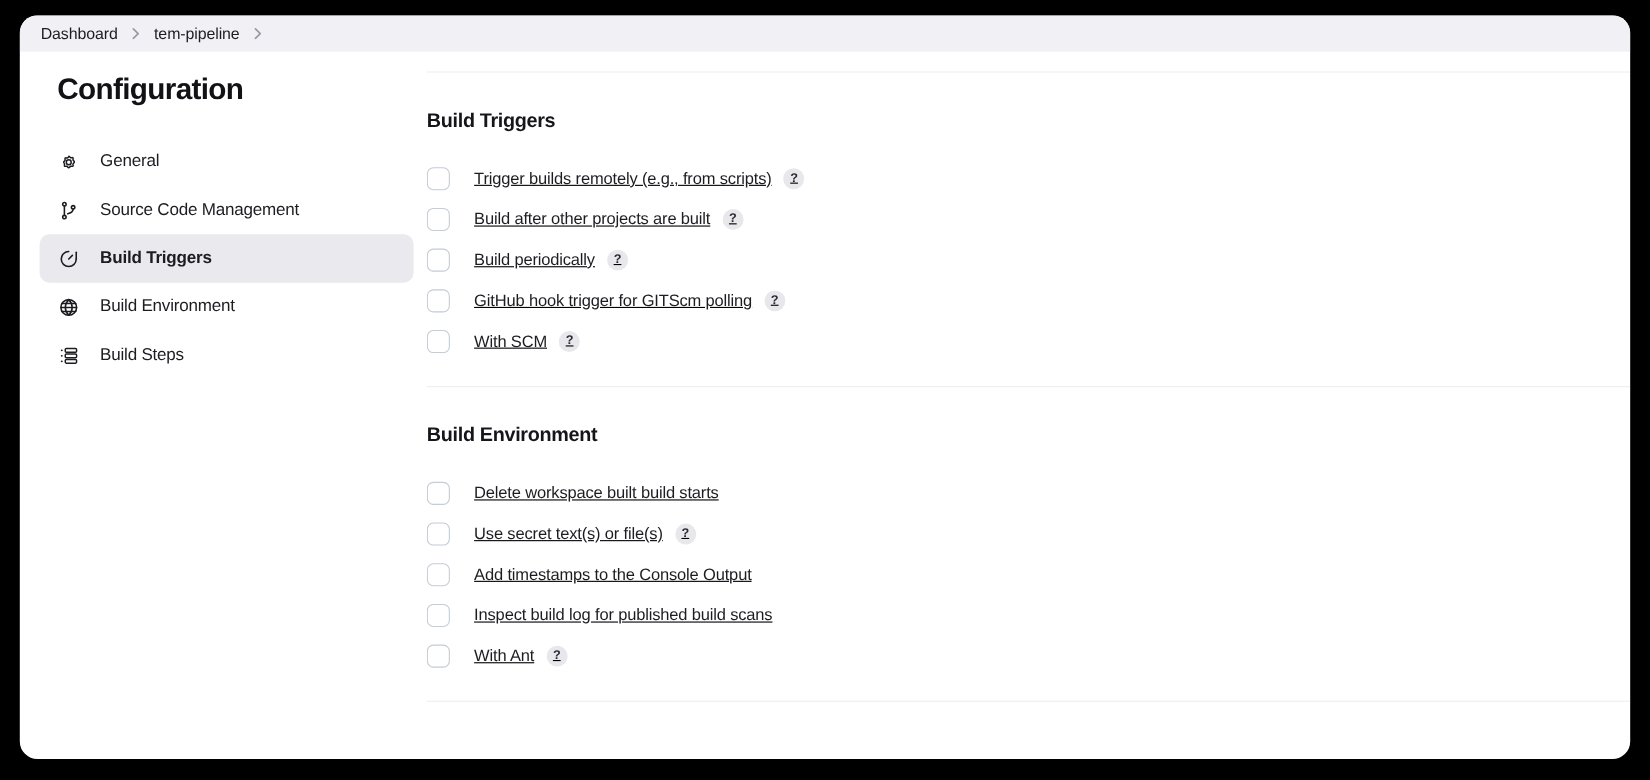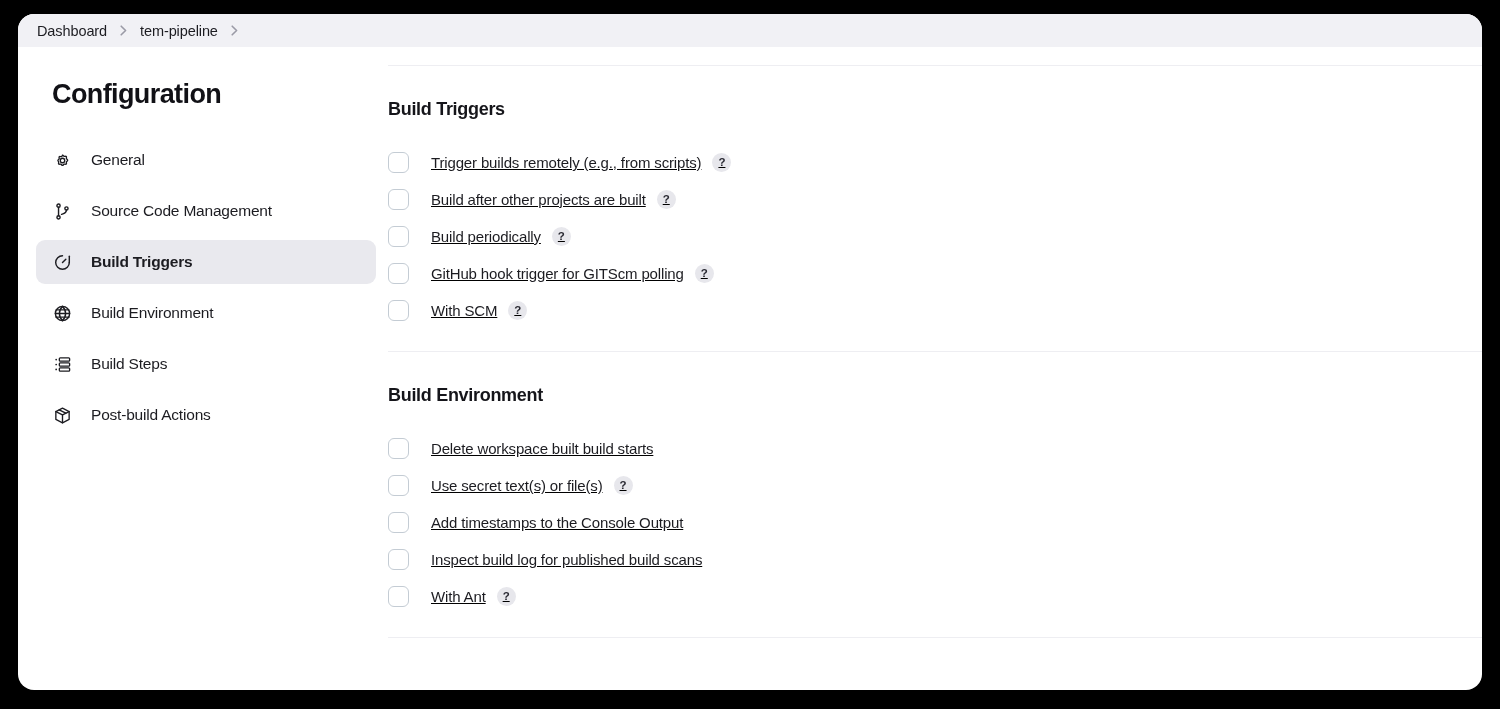--- a/index.html
+++ b/index.html
@@ -54,30 +54,30 @@
     flex: 1 1 auto;
     display: flex;
     min-height: 0;
     position: relative;
   }
 
   
   .sidebar {
     width: 370px;
     flex: 0 0 370px;
-    padding: 32px 12px 0 18px;
+    padding: 19px 12px 0 18px;
   }
   .page-title {
     font-size: 27px;
     font-weight: bold;
     color: #111116;
     letter-spacing: -0.6px;
     margin: 0 0 28px 16px;
   }
-  .nav { display: flex; flex-direction: column; gap: 7px; }
+  .nav { display: flex; flex-direction: column; gap: 0; }
   .nav-item {
     display: flex;
     align-items: center;
     gap: 18px;
     height: 44px;
     padding: 0 16px;
     border-radius: 9px;
     cursor: pointer;
   }
   .nav-item.active { background: #e9e9ee; }
@@ -245,31 +245,20 @@
               <rect x="8" y="9.9" width="13" height="4.2" rx="1.2"></rect>
               <rect x="8" y="16.2" width="13" height="4.2" rx="1.2"></rect>
               <circle cx="4" cy="5.7" r="1.1" fill="currentColor" stroke="none"></circle>
               <circle cx="4" cy="12" r="1.1" fill="currentColor" stroke="none"></circle>
               <circle cx="4" cy="18.3" r="1.1" fill="currentColor" stroke="none"></circle>
             </svg>
           </span>
           <span class="nav-label">Build Steps</span>
         </div>
 
-        <div class="nav-item">
-          <span class="nav-icon">
-            <svg width="19" height="19" viewBox="0 0 24 24" fill="none" stroke="currentColor" stroke-width="1.7" stroke-linecap="round" stroke-linejoin="round">
-              <path d="M12 2.8 3.6 7v10L12 21.2 20.4 17V7z"></path>
-              <path d="M3.6 7 12 11.2 20.4 7"></path>
-              <path d="M12 11.2v10"></path>
-              <path d="M7.8 4.9 16.2 9.1"></path>
-            </svg>
-          </span>
-          <span class="nav-label">Post-build Actions</span>
-        </div>
 
       </nav>
     </aside>
 
     <main class="main">
 
       <div class="rule rule-top"></div>
 
       <section class="section">
         <h2 class="section-title">Build Triggers</h2>

